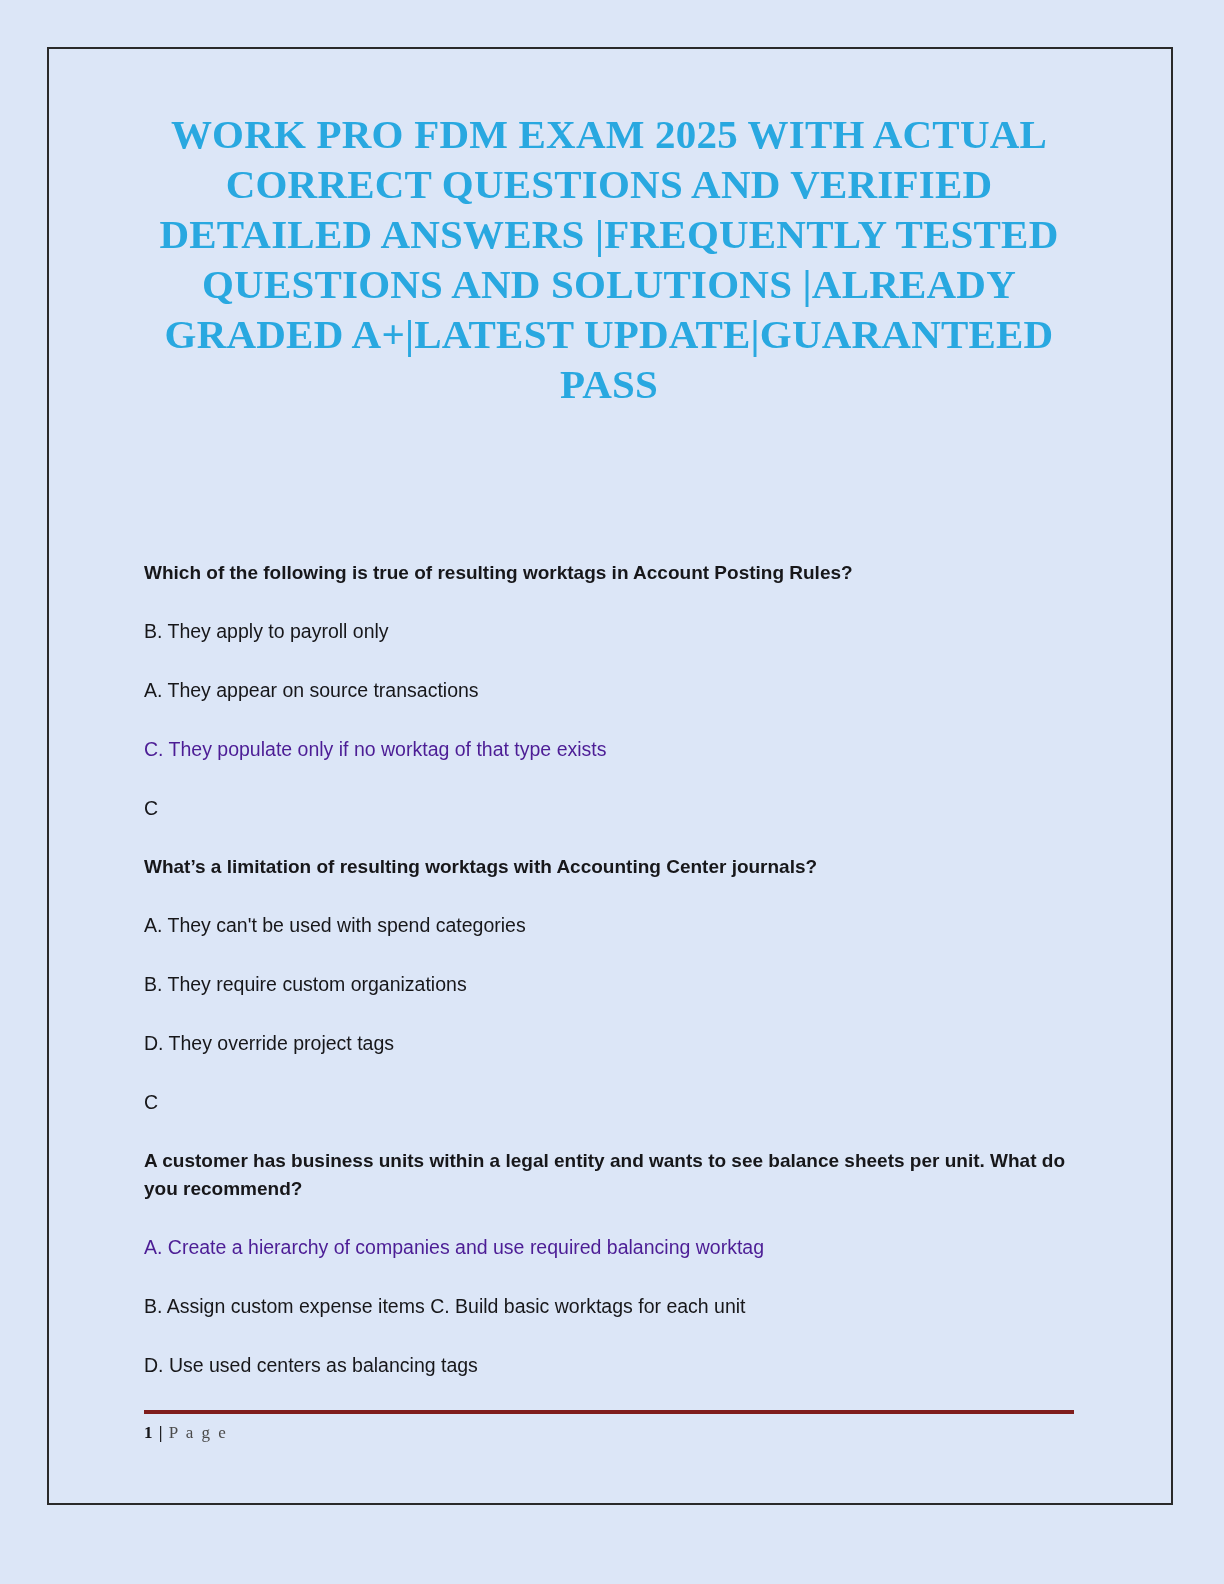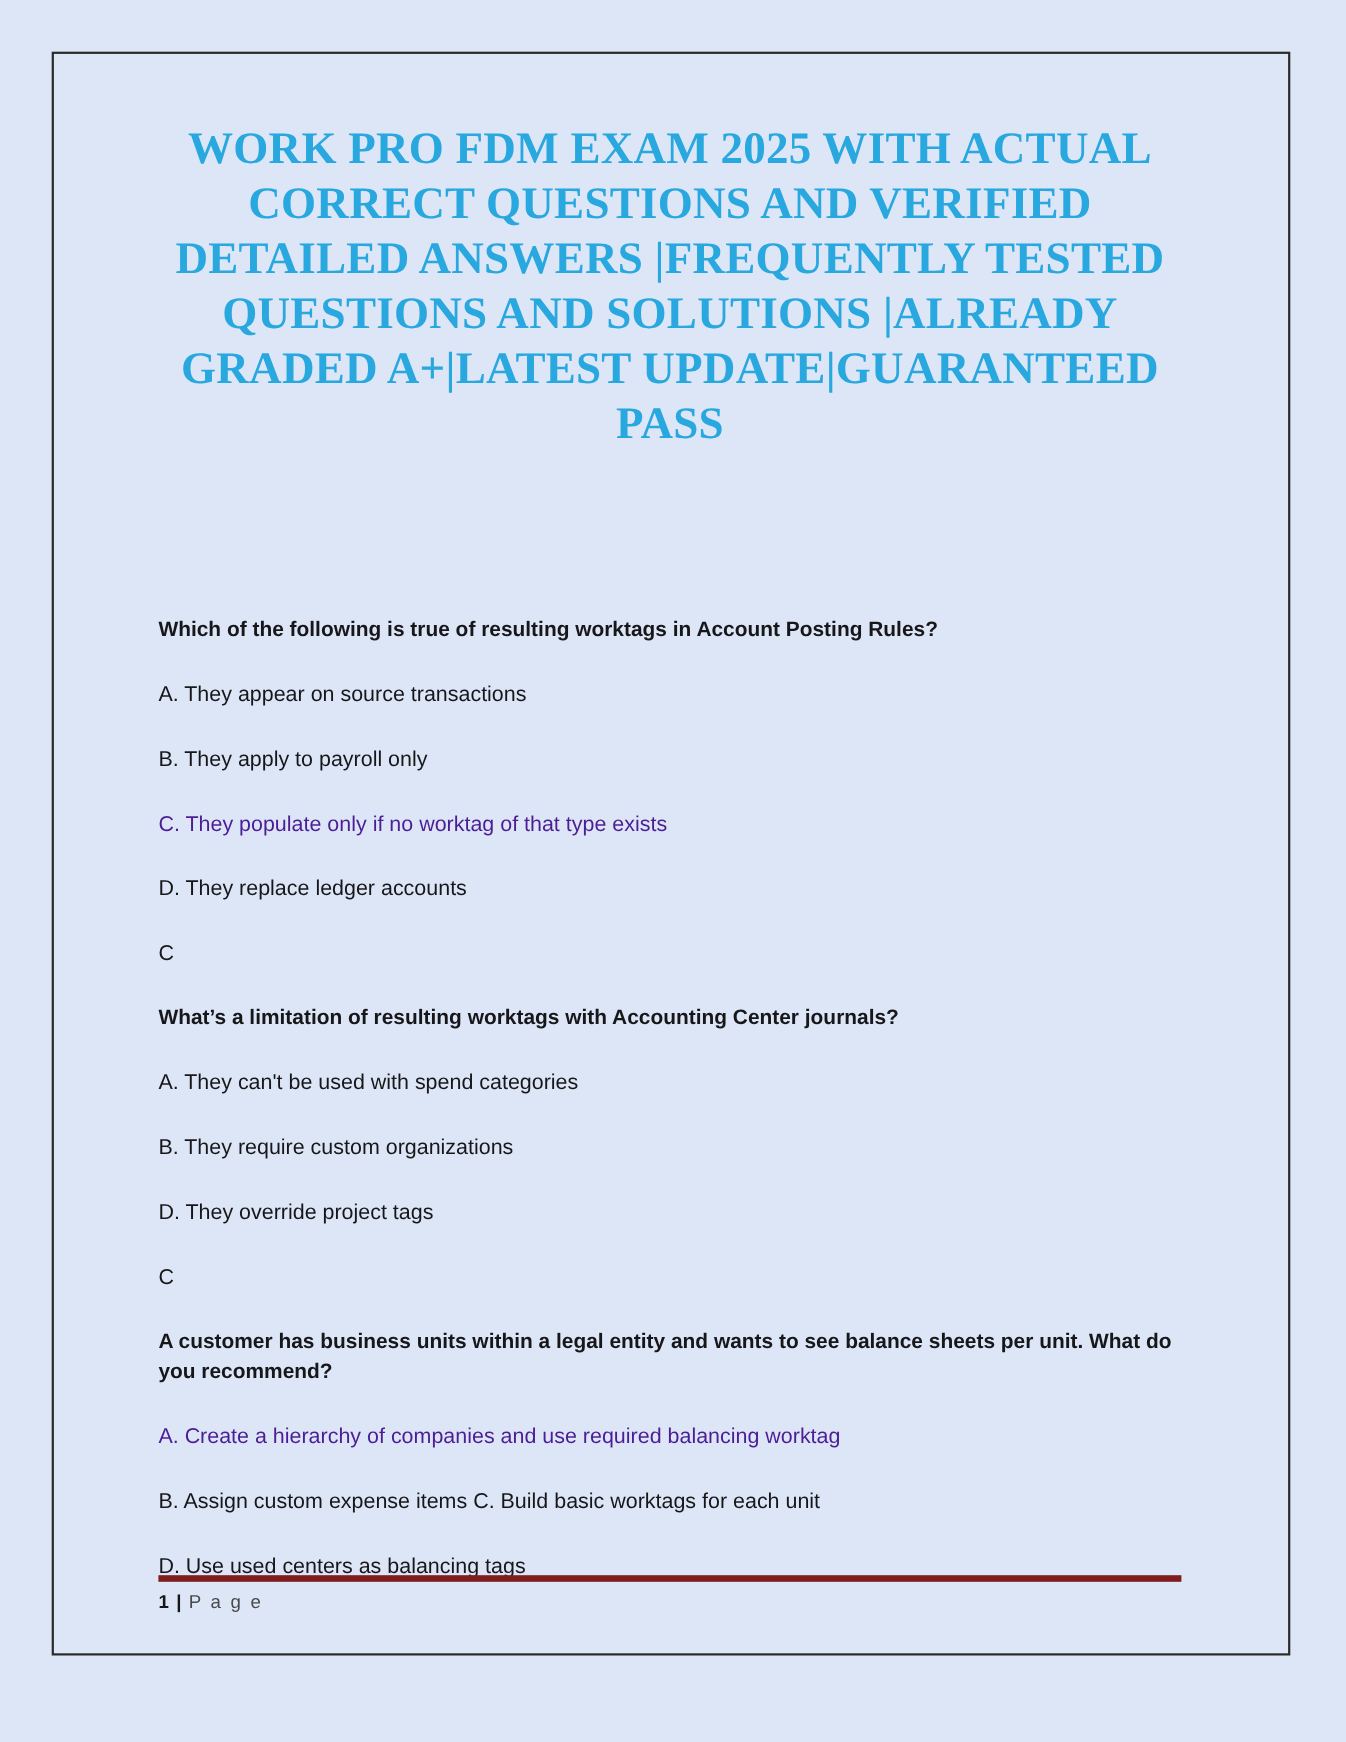--- a/index.html
+++ b/index.html
@@ -61,24 +61,25 @@
   }
   .ans {
     font-size: 19.5px;
     color: #17171a;
     line-height: 28px;
     margin: 0 0 31px 0;
   }
   .footer {
     position: absolute;
     left: 95px;
-    bottom: 36px;
+    bottom: 60px;
     width: 930px;
-    border-top: 6px solid #7f1d1d;
+    border-top: 4px solid #7f1d1d;
     padding-top: 9px;
+    font-family: Liberation Serif, serif;
   }
   .footer-text {
     font-size: 17px;
     color: #4a4a4a;
     letter-spacing: 2px;
   }
   .footer-text b {
     color: #17171a;
     letter-spacing: 0;
   }
@@ -86,24 +87,23 @@
 </head>
 <body>
 
 <div class="page">
 
   <div class="content">
     <h1 class="doc-title">WORK PRO FDM EXAM 2025 WITH ACTUAL CORRECT QUESTIONS AND VERIFIED DETAILED ANSWERS |FREQUENTLY TESTED QUESTIONS AND SOLUTIONS |ALREADY GRADED A+|LATEST UPDATE|GUARANTEED PASS</h1>
     <div class="spacer"></div>
     <div id="body-blocks">
         <p class="q">Which of the following is true of resulting worktags in Account Posting Rules?</p>
+        <p class="opt">B. They apply to payroll only</p>
         <p class="opt">A. They appear on source transactions</p>
-        <p class="opt">B. They apply to payroll only</p>
         <p class="opt red">C. They populate only if no worktag of that type exists</p>
-        <p class="opt">D. They replace ledger accounts</p>
         <p class="ans">C</p>
         <p class="q">What’s a limitation of resulting worktags with Accounting Center journals?</p>
         <p class="opt">A. They can't be used with spend categories</p>
         <p class="opt">B. They require custom organizations</p>
         <p class="opt">D. They override project tags</p>
         <p class="ans">C</p>
         <p class="q">A customer has business units within a legal entity and wants to see balance sheets per unit. What do you recommend?</p>
         <p class="opt red">A. Create a hierarchy of companies and use required balancing worktag</p>
         <p class="opt">B. Assign custom expense items C. Build basic worktags for each unit</p>
         <p class="opt">D. Use used centers as balancing tags</p>

